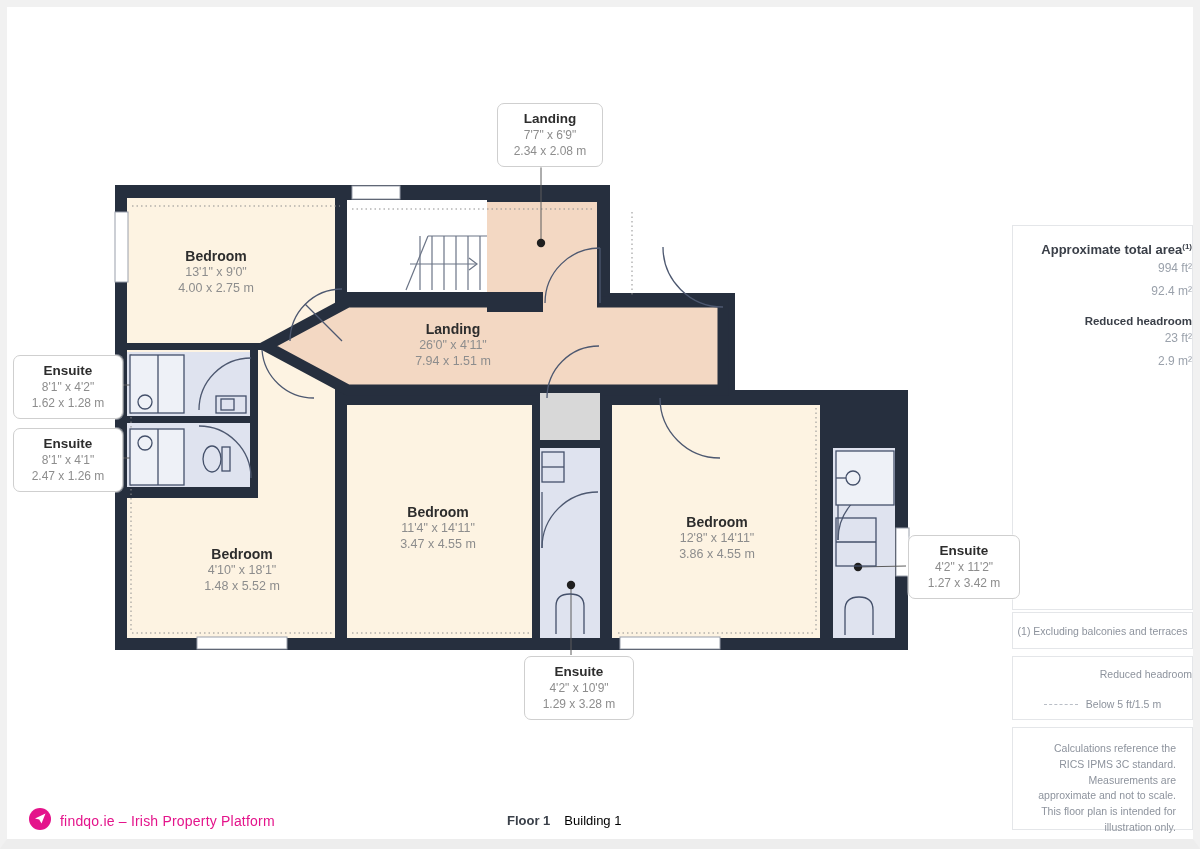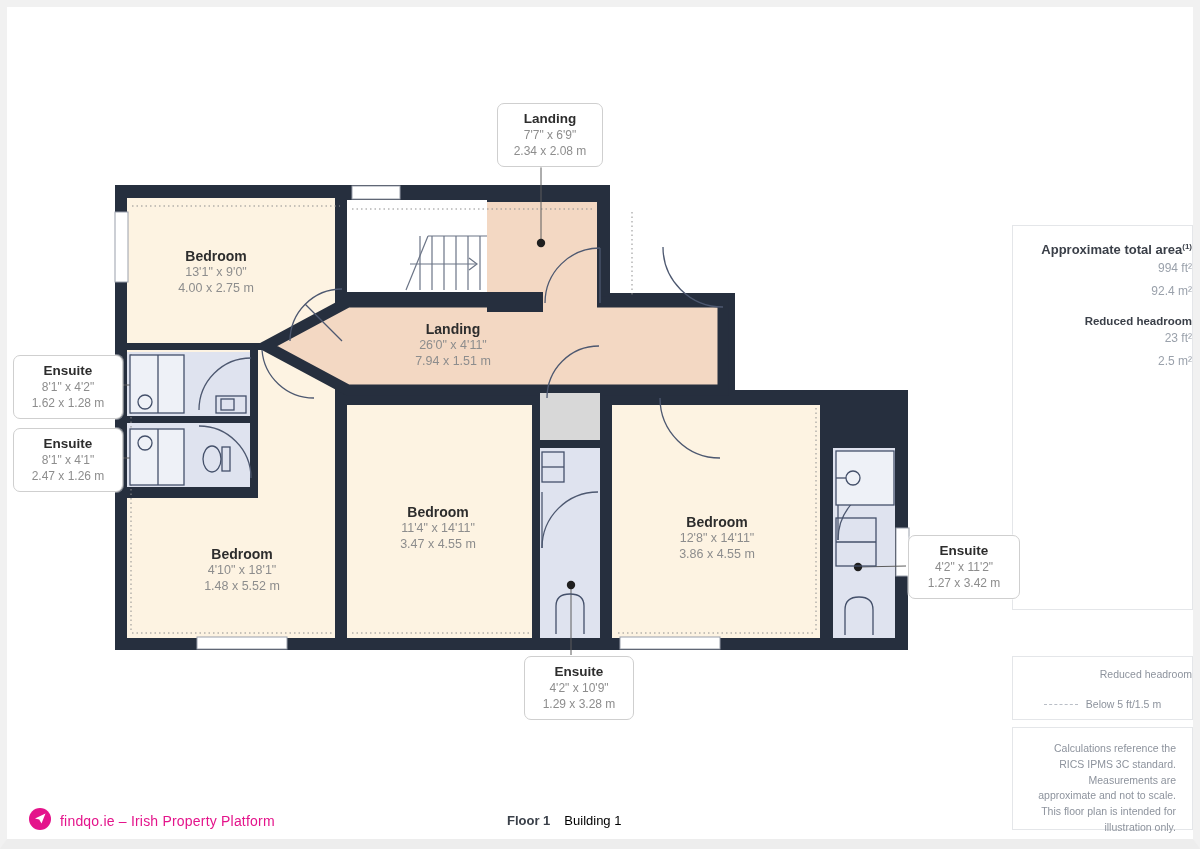--- a/index.html
+++ b/index.html
@@ -224,23 +224,24 @@
     <div class="ldims">12'8" x 14'11"</div>
     <div class="ldims">3.86 x 4.55 m</div>
   </div>
 
   <div class="card stats">
     <div class="stat-title"><span>Approximate total area</span><sup>(1)</sup></div>
     <div class="stat-val">994 ft²</div>
     <div class="stat-val">92.4 m²</div>
     <div class="stat-subtitle">Reduced headroom</div>
     <div class="stat-val">23 ft²</div>
-    <div class="stat-val">2.5 m²</div>
-  </div>
-
+    <div class="stat-val">2.9 m²</div>
+  </div>
+
+  <div class="card note">(1) Excluding balconies and terraces</div>
 
   <div class="card legend">
     <div>Reduced headroom</div>
     <div class="legend-row">
       <span class="dash-sample"></span>
       <span>Below 5 ft/1.5 m</span>
     </div>
   </div>
 
   <div class="card disclaimer">

